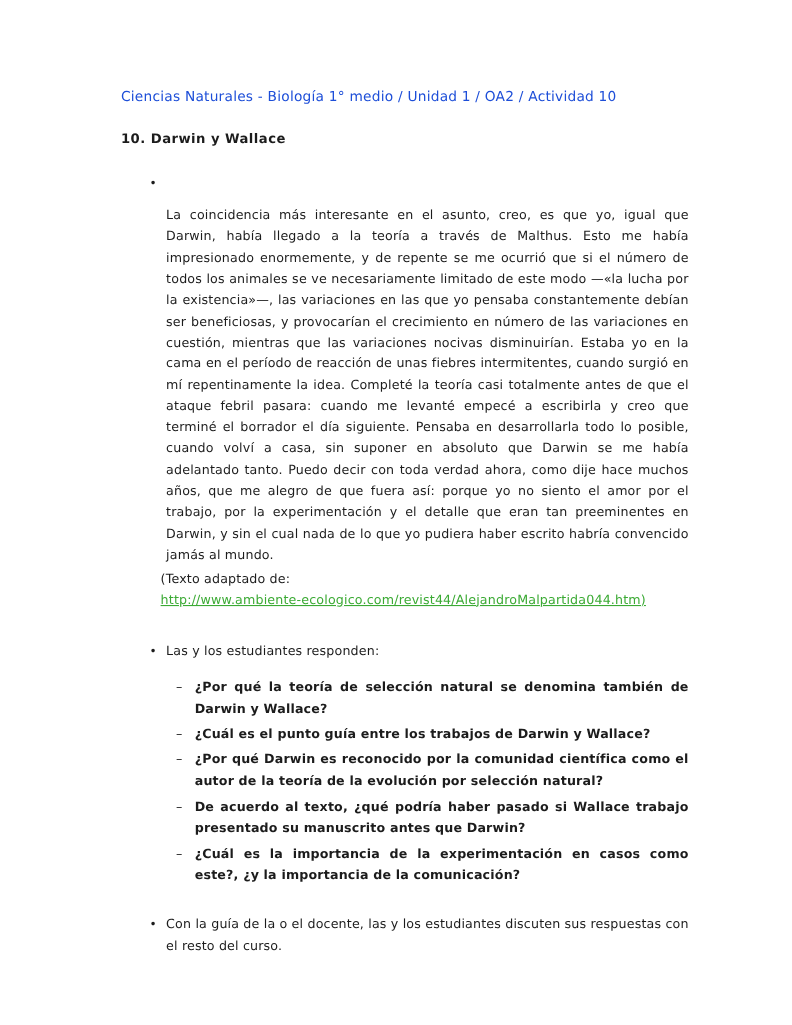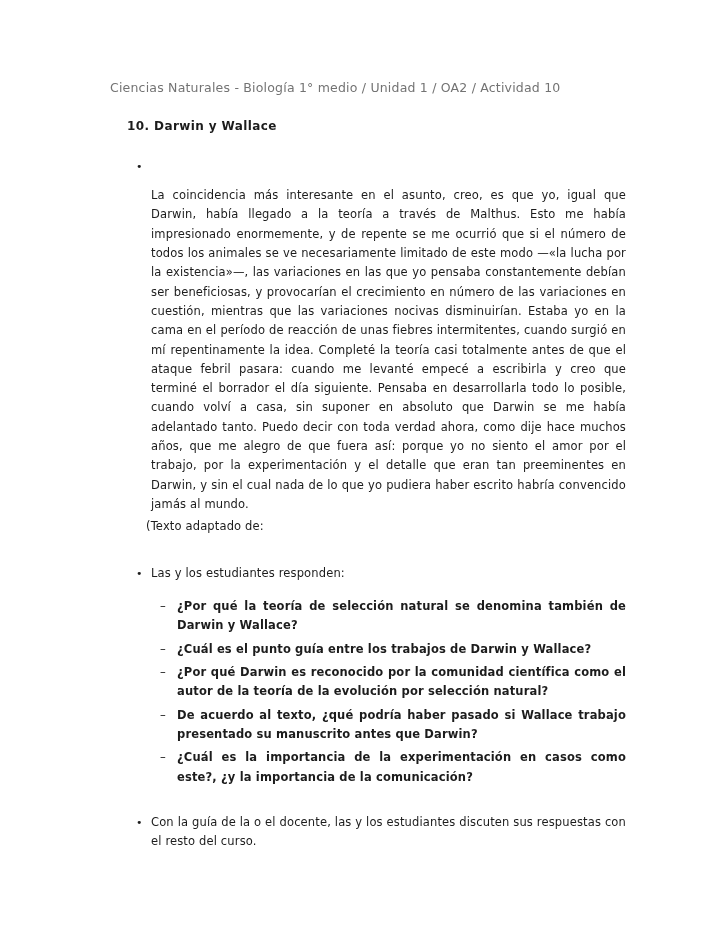--- a/index.html
+++ b/index.html
@@ -10,30 +10,29 @@
     font-family: "DejaVu Sans", "Liberation Sans", sans-serif;
     color: #1c1c1c;
   }
   .page {
     width: 720px;
     min-height: 932px;
     background: #ffffff;
     padding: 80px 94px 60px 110px;
   }
   .breadcrumb {
-    color: #737373;
+    color: #1d4ed8;
     font-size: 12.5px;
     letter-spacing: 0.2px;
     margin-bottom: 24px;
   }
   .activity-title {
     font-size: 12px;
     font-weight: bold;
     letter-spacing: 0.4px;
-    margin-left: 17px;
     margin-bottom: 24px;
   }
   .body-text {
     font-size: 11.5px;
     line-height: 1.68;
     text-align: justify;
     letter-spacing: 0.15px;
   }
   .bullet-item {
     display: flex;
@@ -88,20 +87,21 @@
   <div class="activity-title">10. Darwin y Wallace</div>
 
   <div class="bullet-item">
     <span class="bullet-marker">•</span>
     <div class="bullet-content">
 
       <div class="quote-block body-text">La coincidencia más interesante en el asunto, creo, es que yo, igual que Darwin, había llegado a la teoría a través de Malthus. Esto me había impresionado enormemente, y de repente se me ocurrió que si el número de todos los animales se ve necesariamente limitado de este modo —«la lucha por la existencia»—, las variaciones en las que yo pensaba constantemente debían ser beneficiosas, y provocarían el crecimiento en número de las variaciones en cuestión, mientras que las variaciones nocivas disminuirían. Estaba yo en la cama en el período de reacción de unas fiebres intermitentes, cuando surgió en mí repentinamente la idea. Completé la teoría casi totalmente antes de que el ataque febril pasara: cuando me levanté empecé a escribirla y creo que terminé el borrador el día siguiente. Pensaba en desarrollarla todo lo posible, cuando volví a casa, sin suponer en absoluto que Darwin se me había adelantado tanto. Puedo decir con toda verdad ahora, como dije hace muchos años, que me alegro de que fuera así: porque yo no siento el amor por el trabajo, por la experimentación y el detalle que eran tan preeminentes en Darwin, y sin el cual nada de lo que yo pudiera haber escrito habría convencido jamás al mundo.</div>
 
       <div class="source-block">
         <span class="source-prefix">(Texto adaptado de:</span><br>
+        <a href="#" class="source-link">http://www.ambiente-ecologico.com/revist44/AlejandroMalpartida044.htm)</a>
       </div>
     </div>
   </div>
 
   <div class="spacer-lg"></div>
 
   <div class="bullet-item">
     <span class="bullet-marker">•</span>
     <div class="bullet-content body-text">Las y los estudiantes responden:</div>
   </div>

